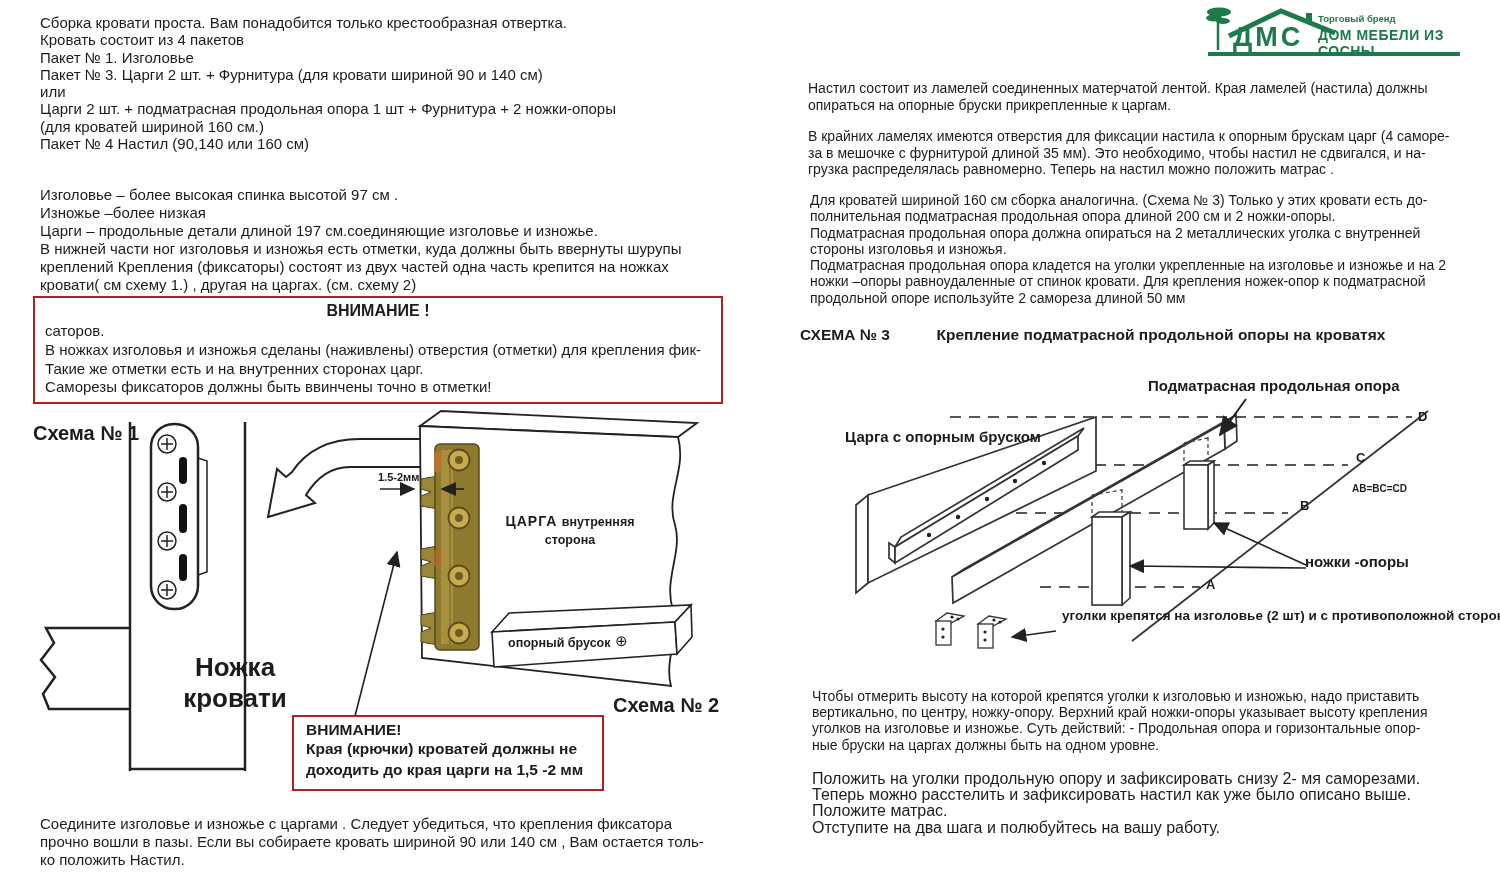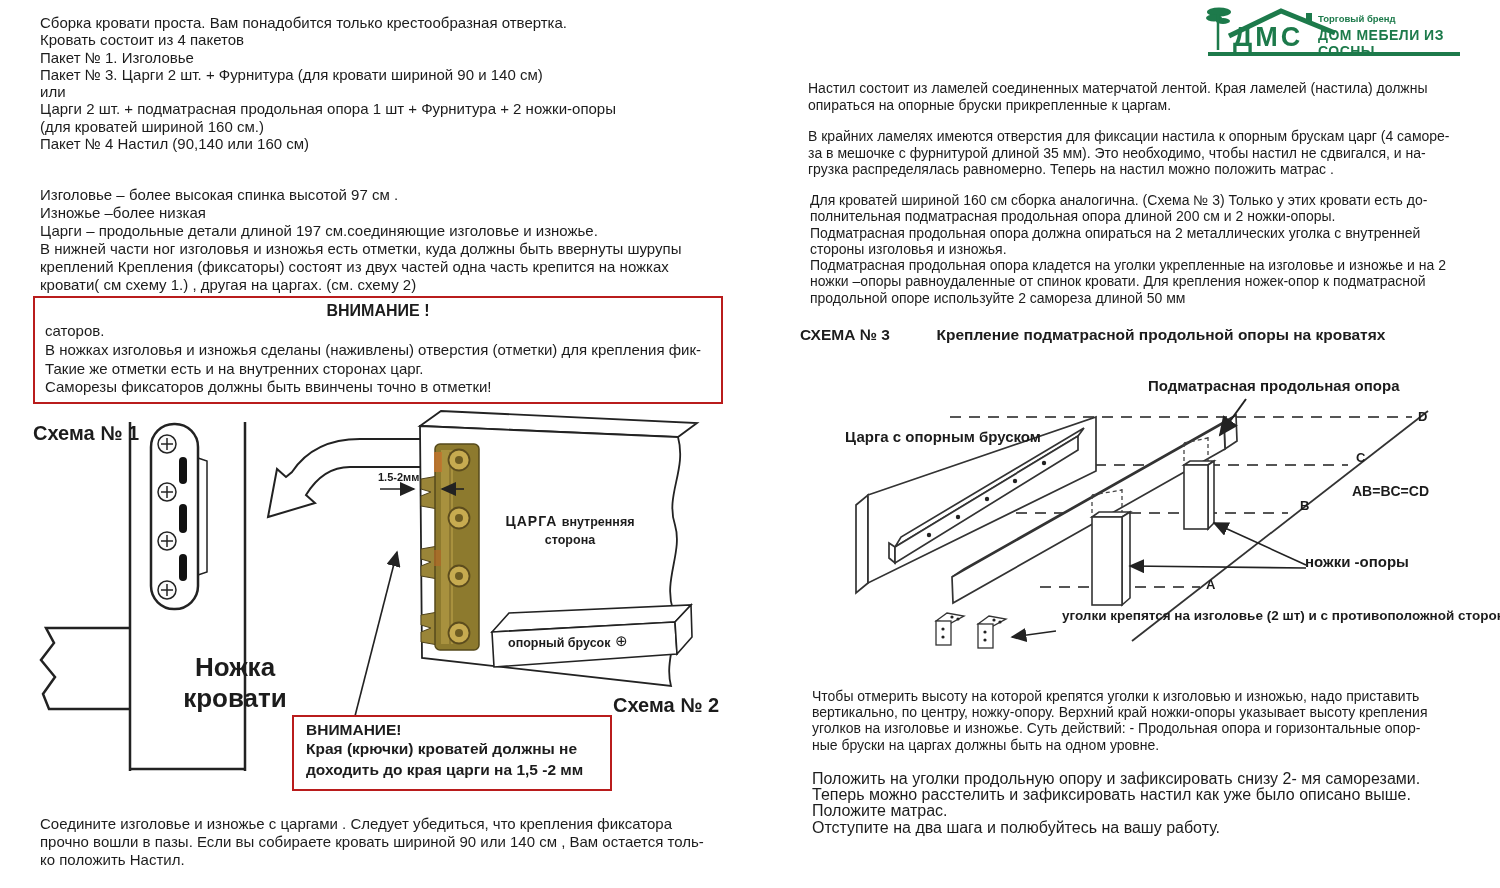--- a/index.html
+++ b/index.html
@@ -134,21 +134,21 @@
     <div class="abs b" style="left:348px;top:71px;font-size:11px;">1.5-2мм</div>
 
     <div class="abs b center" style="left:455px;top:112px;width:170px;">
       <span class="ln" style="font-size:14px;letter-spacing:1px;">ЦАРГА</span>
       <span class="ln" style="font-size:12.5px;">внутренняя сторона</span>
     </div>
 
     <div class="abs b" style="left:478px;top:236px;font-size:12.5px;">опорный брусок</div>
     <div class="abs" style="left:585px;top:232px;font-size:15px;">⊕</div>
 
-    <div class="abs warnbox" style="left:262px;top:315px;width:296px;height:68px;padding:4px 8px 0 12px;">
+    <div class="abs warnbox" style="left:262px;top:315px;width:296px;height:68px;padding:4px 0 0 12px;">
       <div class="b" style="font-size:15.5px;">ВНИМАНИЕ!</div>
       <div class="para b" style="font-size:15.5px;line-height:20.5px;">
         <span class="ln">Края (крючки) кроватей должны не</span>
         <span class="ln">доходить до края царги на 1,5 -2 мм</span>
       </div>
     </div>
 
     <div class="abs b" style="left:583px;top:294px;font-size:20px;">Схема № 2</div>
   </div>
 
@@ -286,21 +286,21 @@
     <div class="abs b" style="left:45px;top:62px;font-size:15px;line-height:19px;">
       <span class="ln">Царга с опорным</span>
       <span class="ln">бруском</span>
     </div>
 
     <div class="abs b" style="left:618px;top:44px;font-size:13px;">D</div>
     <div class="abs b" style="left:556px;top:85px;font-size:13px;">C</div>
     <div class="abs b" style="left:500px;top:133px;font-size:13px;">B</div>
     <div class="abs b" style="left:406px;top:212px;font-size:13px;">A</div>
 
-    <div class="abs b" style="left:552px;top:118px;font-size:14px;">AB=BC=CD</div>
+    <div class="abs b" style="left:552px;top:118px;font-size:10px;">AB=BC=CD</div>
 
     <div class="abs b" style="left:505px;top:188px;font-size:15px;white-space:nowrap;">ножки -опоры</div>
 
     <div class="abs b" style="left:262px;top:242px;font-size:13.5px;line-height:18.5px;white-space:nowrap;">
       <span class="ln">уголки крепятся на изголовье (2 шт) и с</span>
       <span class="ln">противоположной стороны - на изножье (2шт)</span>
     </div>
   </div>
 
   <div class="abs para" style="left:812px;top:688px;font-size:14px;line-height:16.2px;">

